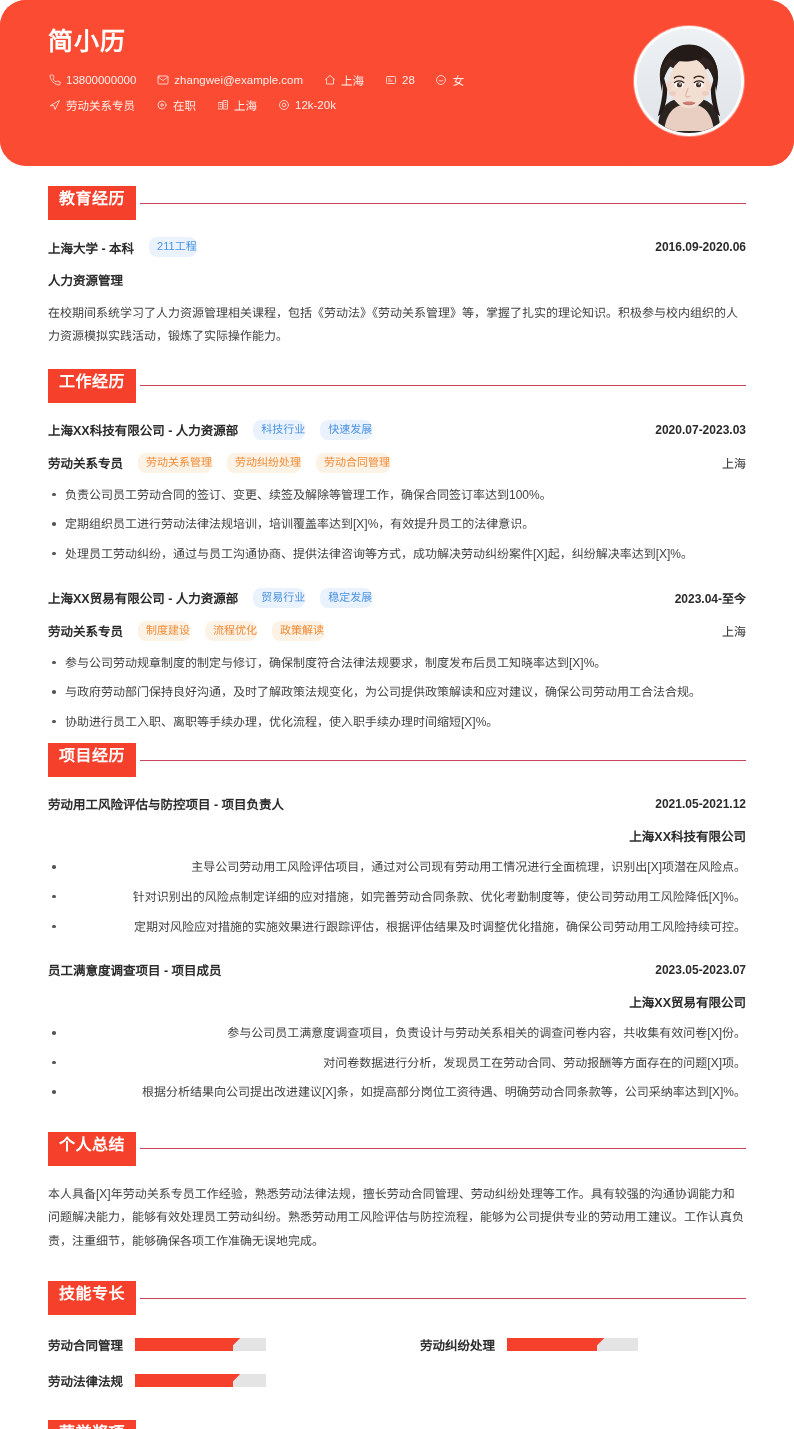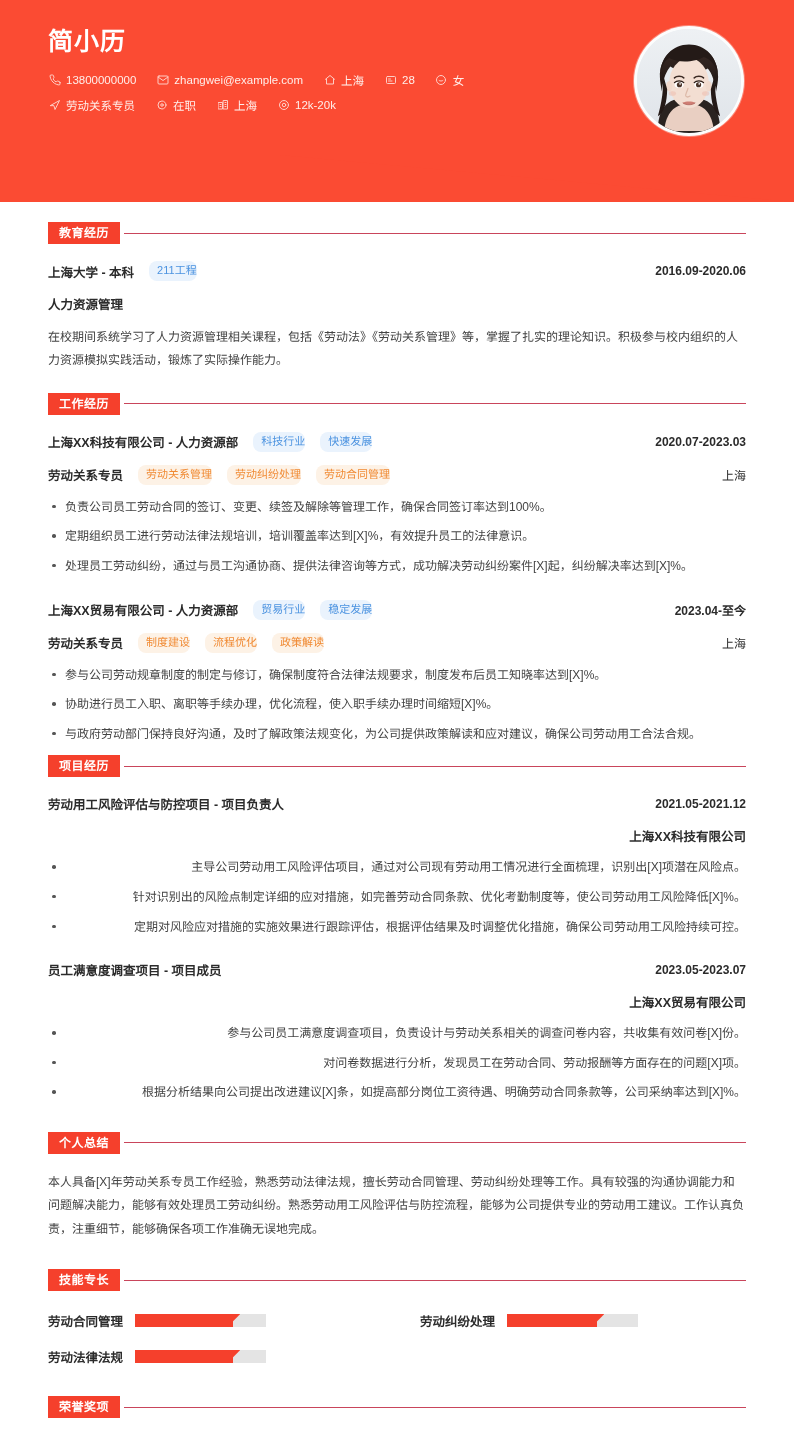--- a/index.html
+++ b/index.html
@@ -9,23 +9,24 @@
     background:#ffffff;
     font-family:"Liberation Sans","DejaVu Sans",sans-serif;
     color:#333333;
     -webkit-font-smoothing:antialiased;
   }
   .page{ width:794px; position:relative; background:#fff; overflow:hidden; }
 
   
   .hero{
     position:relative;
-    height:202px;
+    height:166px;
     background:#fb4b33;
     overflow:hidden;
+    border-radius:26px;
   }
   .hero-shape{
     position:absolute; left:0; top:0; right:0; bottom:0;
     background:#fb4b33;
     -webkit-clip-path:polygon(0 0,100% 0,100% 100%,280px 155px,0 155px);
     clip-path:polygon(0 0,100% 0,100% 100%,280px 155px,0 155px);
   }
   .hero-inner{
     position:relative; z-index:2;
     padding:24px 48px 0 48px;
@@ -62,22 +63,22 @@
   
   .content{ padding:0 48px 26px 48px; }
 
   .section{ margin-top:20px; }
   .sec-head{
     display:flex; align-items:center;
     margin-bottom:4px;
   }
   .sec-badge{
     background:#f5402c; color:#fff;
-    font-size:12px; font-weight:bold;
-    padding:5px 11px 5px 11px;
+    font-size:16px; font-weight:bold;
+    padding:5px 11px 13px 11px;
     line-height:1; letter-spacing:.5px;
     white-space:nowrap; flex:none;
   }
   .sec-rule{
     flex:1 1 auto; height:1px;
     background:#c9455b;
     margin-left:4px;
   }
 
   .block{ padding-top:13px; }
@@ -371,22 +372,22 @@
           <div class="row-left">
             <span class="role-name">劳动关系专员</span>
             <span class="tag tag-orange">制度建设</span>
             <span class="tag tag-orange">流程优化</span>
             <span class="tag tag-orange">政策解读</span>
           </div>
           <span class="loc">上海</span>
         </div>
         <ul class="bullets">
           <li>参与公司劳动规章制度的制定与修订，确保制度符合法律法规要求，制度发布后员工知晓率达到[X]%。</li>
+          <li>与政府劳动部门保持良好沟通，及时了解政策法规变化，为公司提供政策解读和应对建议，确保公司劳动用工合法合规。</li>
           <li>协助进行员工入职、离职等手续办理，优化流程，使入职手续办理时间缩短[X]%。</li>
-          <li>与政府劳动部门保持良好沟通，及时了解政策法规变化，为公司提供政策解读和应对建议，确保公司劳动用工合法合规。</li>
         </ul>
       </div>
     </div>
 
     <div class="section" style="margin-top:12px;text-align:right;">
       <div class="sec-head">
         <span class="sec-badge">项目经历</span>
         <span class="sec-rule"></span>
       </div>
 

